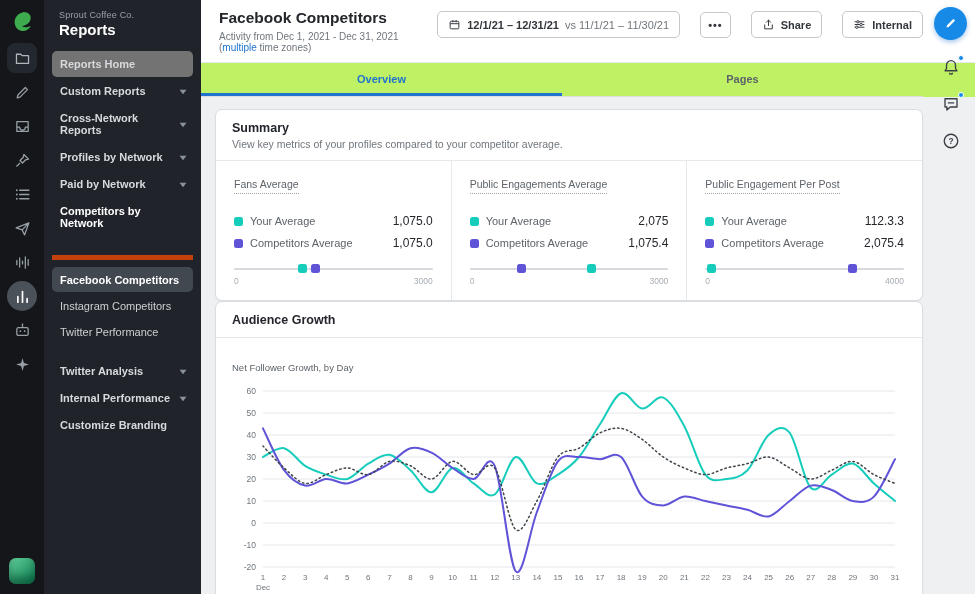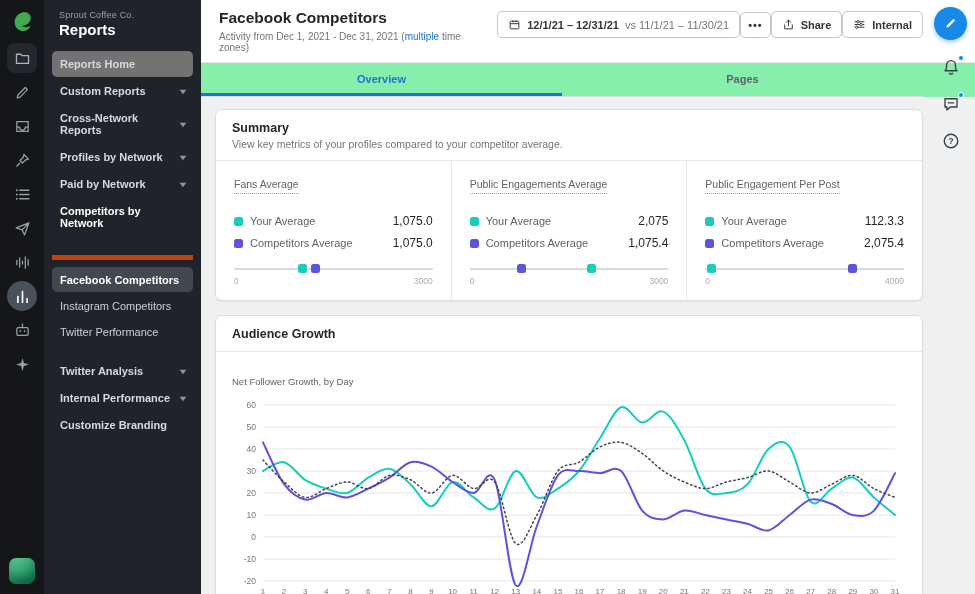--- a/index.html
+++ b/index.html
@@ -25,29 +25,29 @@
 .side-item.section{color:#fff;border-bottom:5px solid #c2410c;border-radius:0;padding-bottom:26px;margin-bottom:7px}
 .side-item.subitem{font-weight:normal;color:#ccd0d4;padding:6.5px 8px}
 .side-item.subitem.sel{background:#414850;color:#fff;font-weight:bold}
 .sgap{height:12px}
 
 .main{flex:1;min-width:0;display:flex;flex-direction:column;position:relative;background:#eef0f2}
 .header{background:#fff;border-bottom:1px solid #e6e8eb;padding:9px 52px 9px 18px;display:flex;align-items:flex-start;justify-content:space-between;gap:8px}
 .h-title{font-size:15.5px;font-weight:bold}
 .h-sub{font-size:10px;color:#70767c;margin-top:4px}
 .lnk{font-weight:normal;cursor:pointer}
-.h-actions{display:flex;align-items:center;gap:0;margin-top:2px}
+.h-actions{display:flex;align-items:center;gap:20px;margin-top:2px}
 .btn{display:inline-flex;align-items:center;gap:6px;background:#fff;border:1px solid #c3c8cd;border-radius:5px;padding:6px 10px;font-size:11px;font-weight:bold;color:#33373c;cursor:pointer;white-space:nowrap;font-family:inherit}
 .btn .ic svg{width:13px;height:13px;display:block}
 .date-vs{font-weight:normal;color:#70767c;font-size:11px}
 .btn.sq{padding:6px 7px;letter-spacing:1px}
-.tabs{background:#86efac}
+.tabs{background:#bef264}
 .tabs-in{display:flex;margin-right:52px;border-bottom:1px solid #dadde1}
 .tab{flex:1;text-align:center;font-size:11px;font-weight:bold;color:#5d6369;padding:10px 0 8px;border-bottom:3px solid transparent;cursor:pointer}
-.content{flex:1;padding:12px 52px 10px 14px;display:flex;flex-direction:column;gap:14px;overflow:hidden}
+.content{flex:1;padding:12px 52px 10px 14px;display:flex;flex-direction:column;overflow:hidden}
 .card{background:#fff;border:1px solid #dadde1;border-radius:7px;box-shadow:0 1px 2px rgba(20,24,28,.05)}
 .card-head{padding:11px 16px 10px;border-bottom:1px solid #e6e8eb}
 .card-head h2{font-size:12.5px}
 .card-head p{font-size:10.5px;color:#70767c;margin-top:3px}
 .metrics{display:flex}
 .metric{flex:1;padding:13px 18px 14px;border-right:1px solid #e6e8eb;min-width:0}
 .metric:last-child{border-right:0}
 .m-title{display:inline-block;font-size:10.5px;color:#5d6369;border-bottom:1px dotted #9aa1a8;padding-bottom:3px;margin-bottom:12px;cursor:help}
 .m-row{display:flex;align-items:center;gap:7px;font-size:11px;color:#5d6369;margin:8px 0}
 .m-dot{width:9px;height:9px;border-radius:2.5px;flex:none}

